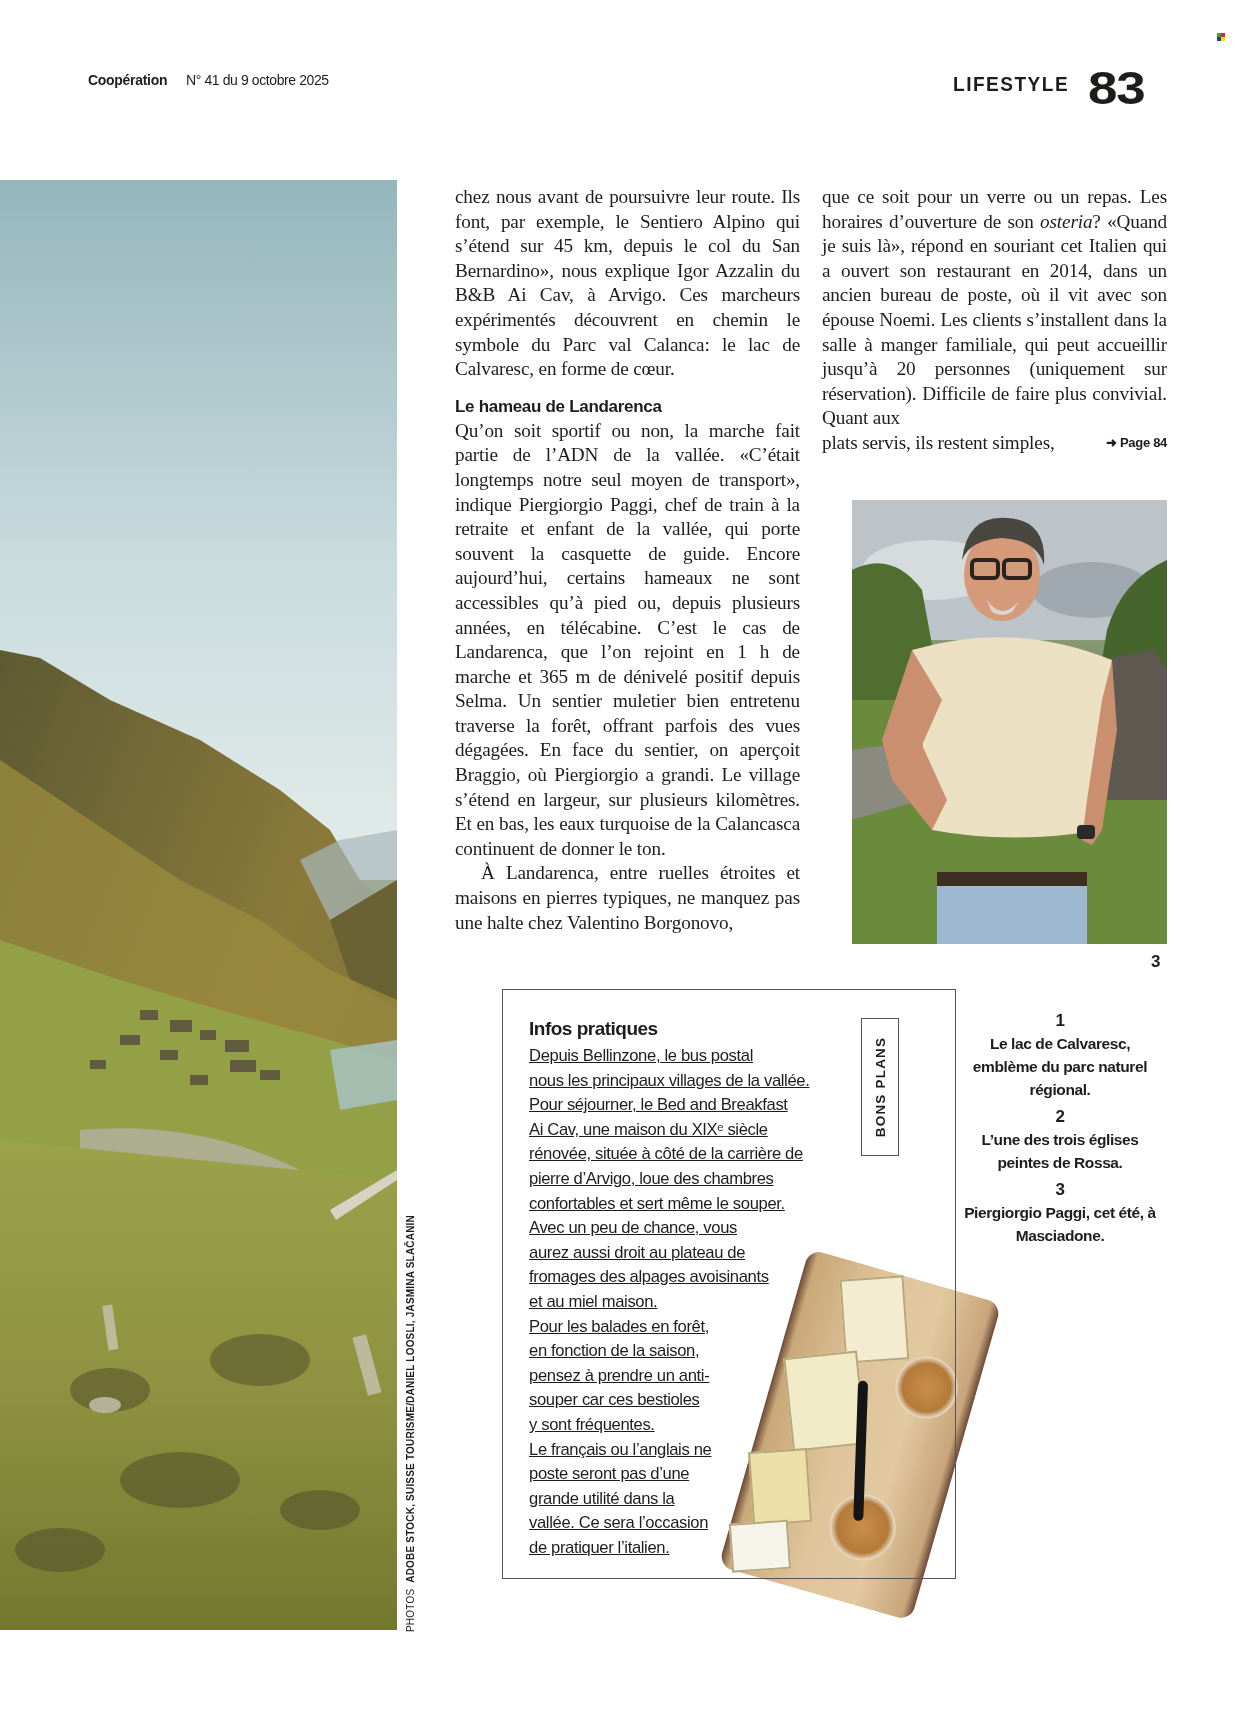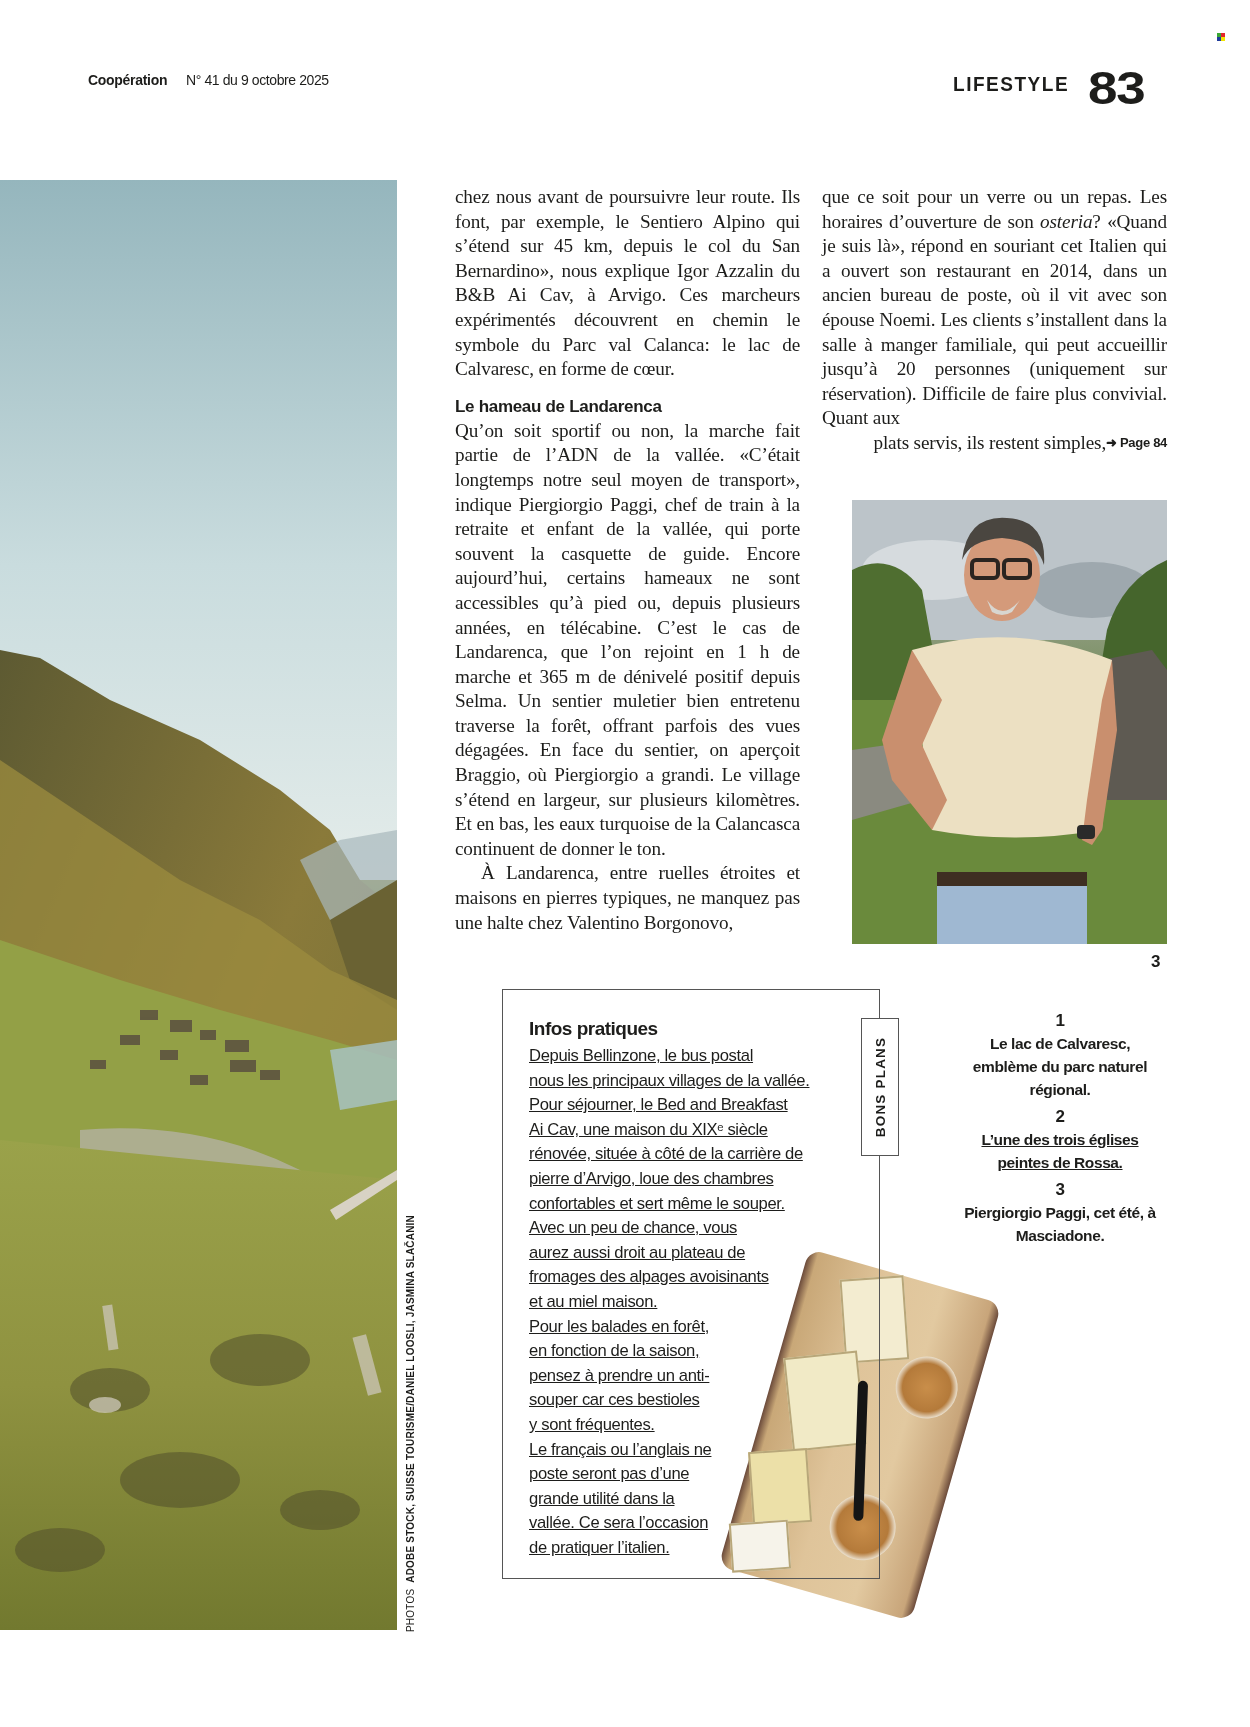--- a/index.html
+++ b/index.html
@@ -22,29 +22,29 @@
   .credit b { font-weight:bold; }
 
   
   .col { font-size:19.2px; line-height:24.6px; text-align:justify; letter-spacing:-0.15px; }
   .col p { margin:0; }
   .col1 { left:455px; top:185px; width:345px; }
   .col2 { left:822px; top:185px; width:345px; }
   .subhead { font-family:"Liberation Sans", sans-serif; font-weight:bold; font-size:17px; letter-spacing:-0.3px; margin-top:13px !important; line-height:24px; }
   .indent { text-indent:26px; }
   .pageref { font-family:"Liberation Sans", sans-serif; font-weight:bold; font-size:13px; float:right; letter-spacing:-0.3px; }
-  .lastline { text-align:right; }
+  .lastline { text-align:left; }
 
   
   .portrait { left:852px; top:500px; width:315px; height:444px; overflow:hidden;
     background:linear-gradient(180deg,#c9cfd3 0%,#aeb7bd 20%,#8b9a7a 30%,#5f7e3c 55%,#6d8c3f 75%,#5b7a35 100%); }
   .num3 { left:1151px; top:952px; font-family:"Liberation Sans", sans-serif; font-weight:bold; font-size:17px; }
 
   
-  .infobox { left:502px; top:989px; width:378px; height:590px; border:1.5px solid #555; box-sizing:border-box; background:#fff; }
+  .infobox { left:502px; top:989px; width:454px; height:590px; border:1.5px solid #555; box-sizing:border-box; background:#fff; }
   .infobox h3 { position:absolute; left:26px; top:28px; margin:0; font-family:"Liberation Sans", sans-serif; font-size:19px; font-weight:bold; letter-spacing:-0.5px; }
   .infotext { position:absolute; left:26px; top:54px; width:340px; font-family:"Liberation Sans", sans-serif; font-size:16.6px; line-height:24.6px; letter-spacing:-0.35px;text-decoration:underline; }
   .infotext div { white-space:nowrap; }
   .tab { left:861px; top:1018px; width:38px; height:138px; border:1.5px solid #555; background:#fff; box-sizing:border-box; }
   .tab span { position:absolute; left:50%; top:50%; transform:translate(-50%,-50%) rotate(-90deg); font-family:"Liberation Sans", sans-serif; font-weight:bold; font-size:13.5px; letter-spacing:1.2px; white-space:nowrap; }
 
   
   .board { left:760px; top:1270px; width:200px; height:330px; transform:rotate(16deg); transform-origin:center;
     background:linear-gradient(90deg,#6b4a3a 0%,#c9a878 5%,#dfc49a 40%,#e2c9a0 70%,#c8a57a 95%,#6b4a3a 100%); border-radius:14px; }
   .cheese { position:absolute; background:#f3ecd0; border:2px solid #b8a77a; }
@@ -202,16 +202,16 @@
   </div>
 </div>
 <div class="abs tab">
   <span>BONS PLANS</span>
 </div>
 
 <div class="abs captions">
   <div class="n">1</div>
   <div style="padding:0 8px;">Le lac de Calvaresc, emblème du parc naturel régional.</div>
   <div class="n">2</div>
-  <div style="padding:0 12px;text-decoration:underline;">L’une des trois églises peintes de Rossa.</div>
+  <div style="padding:0 12px;">L’une des trois églises peintes de Rossa.</div>
   <div class="n">3</div>
   <div style="padding:0 4px;">Piergiorgio Paggi, cet été, à Masciadone.</div>
 </div>
 
 </body></html>

